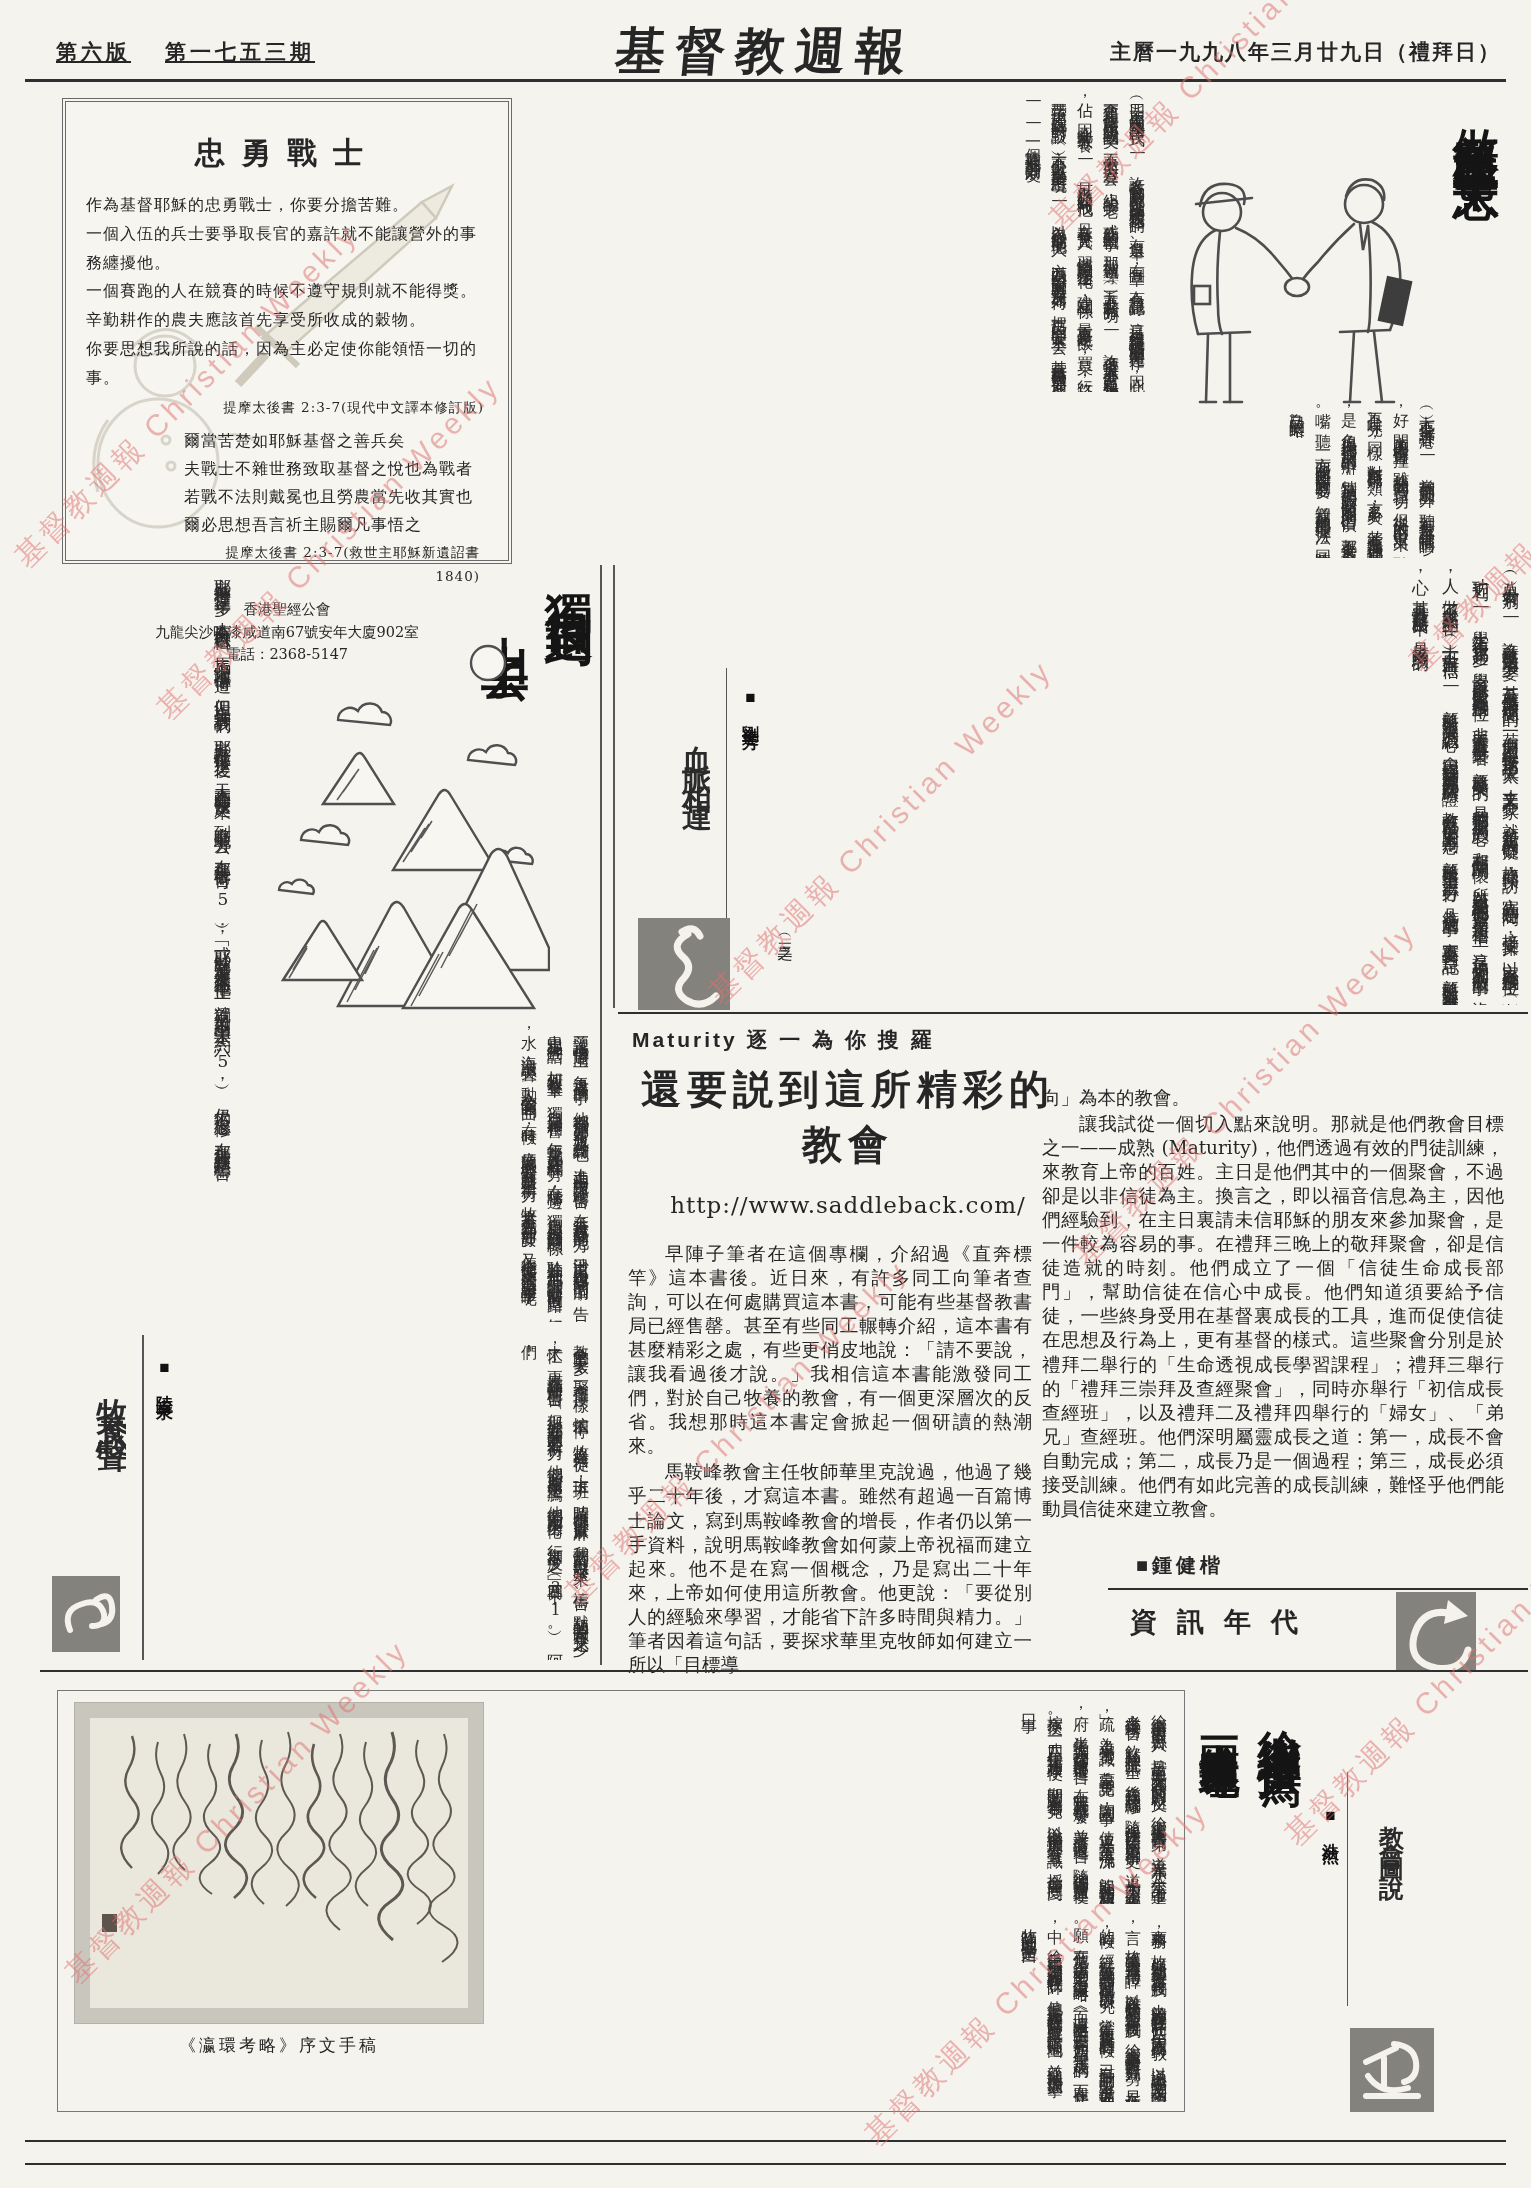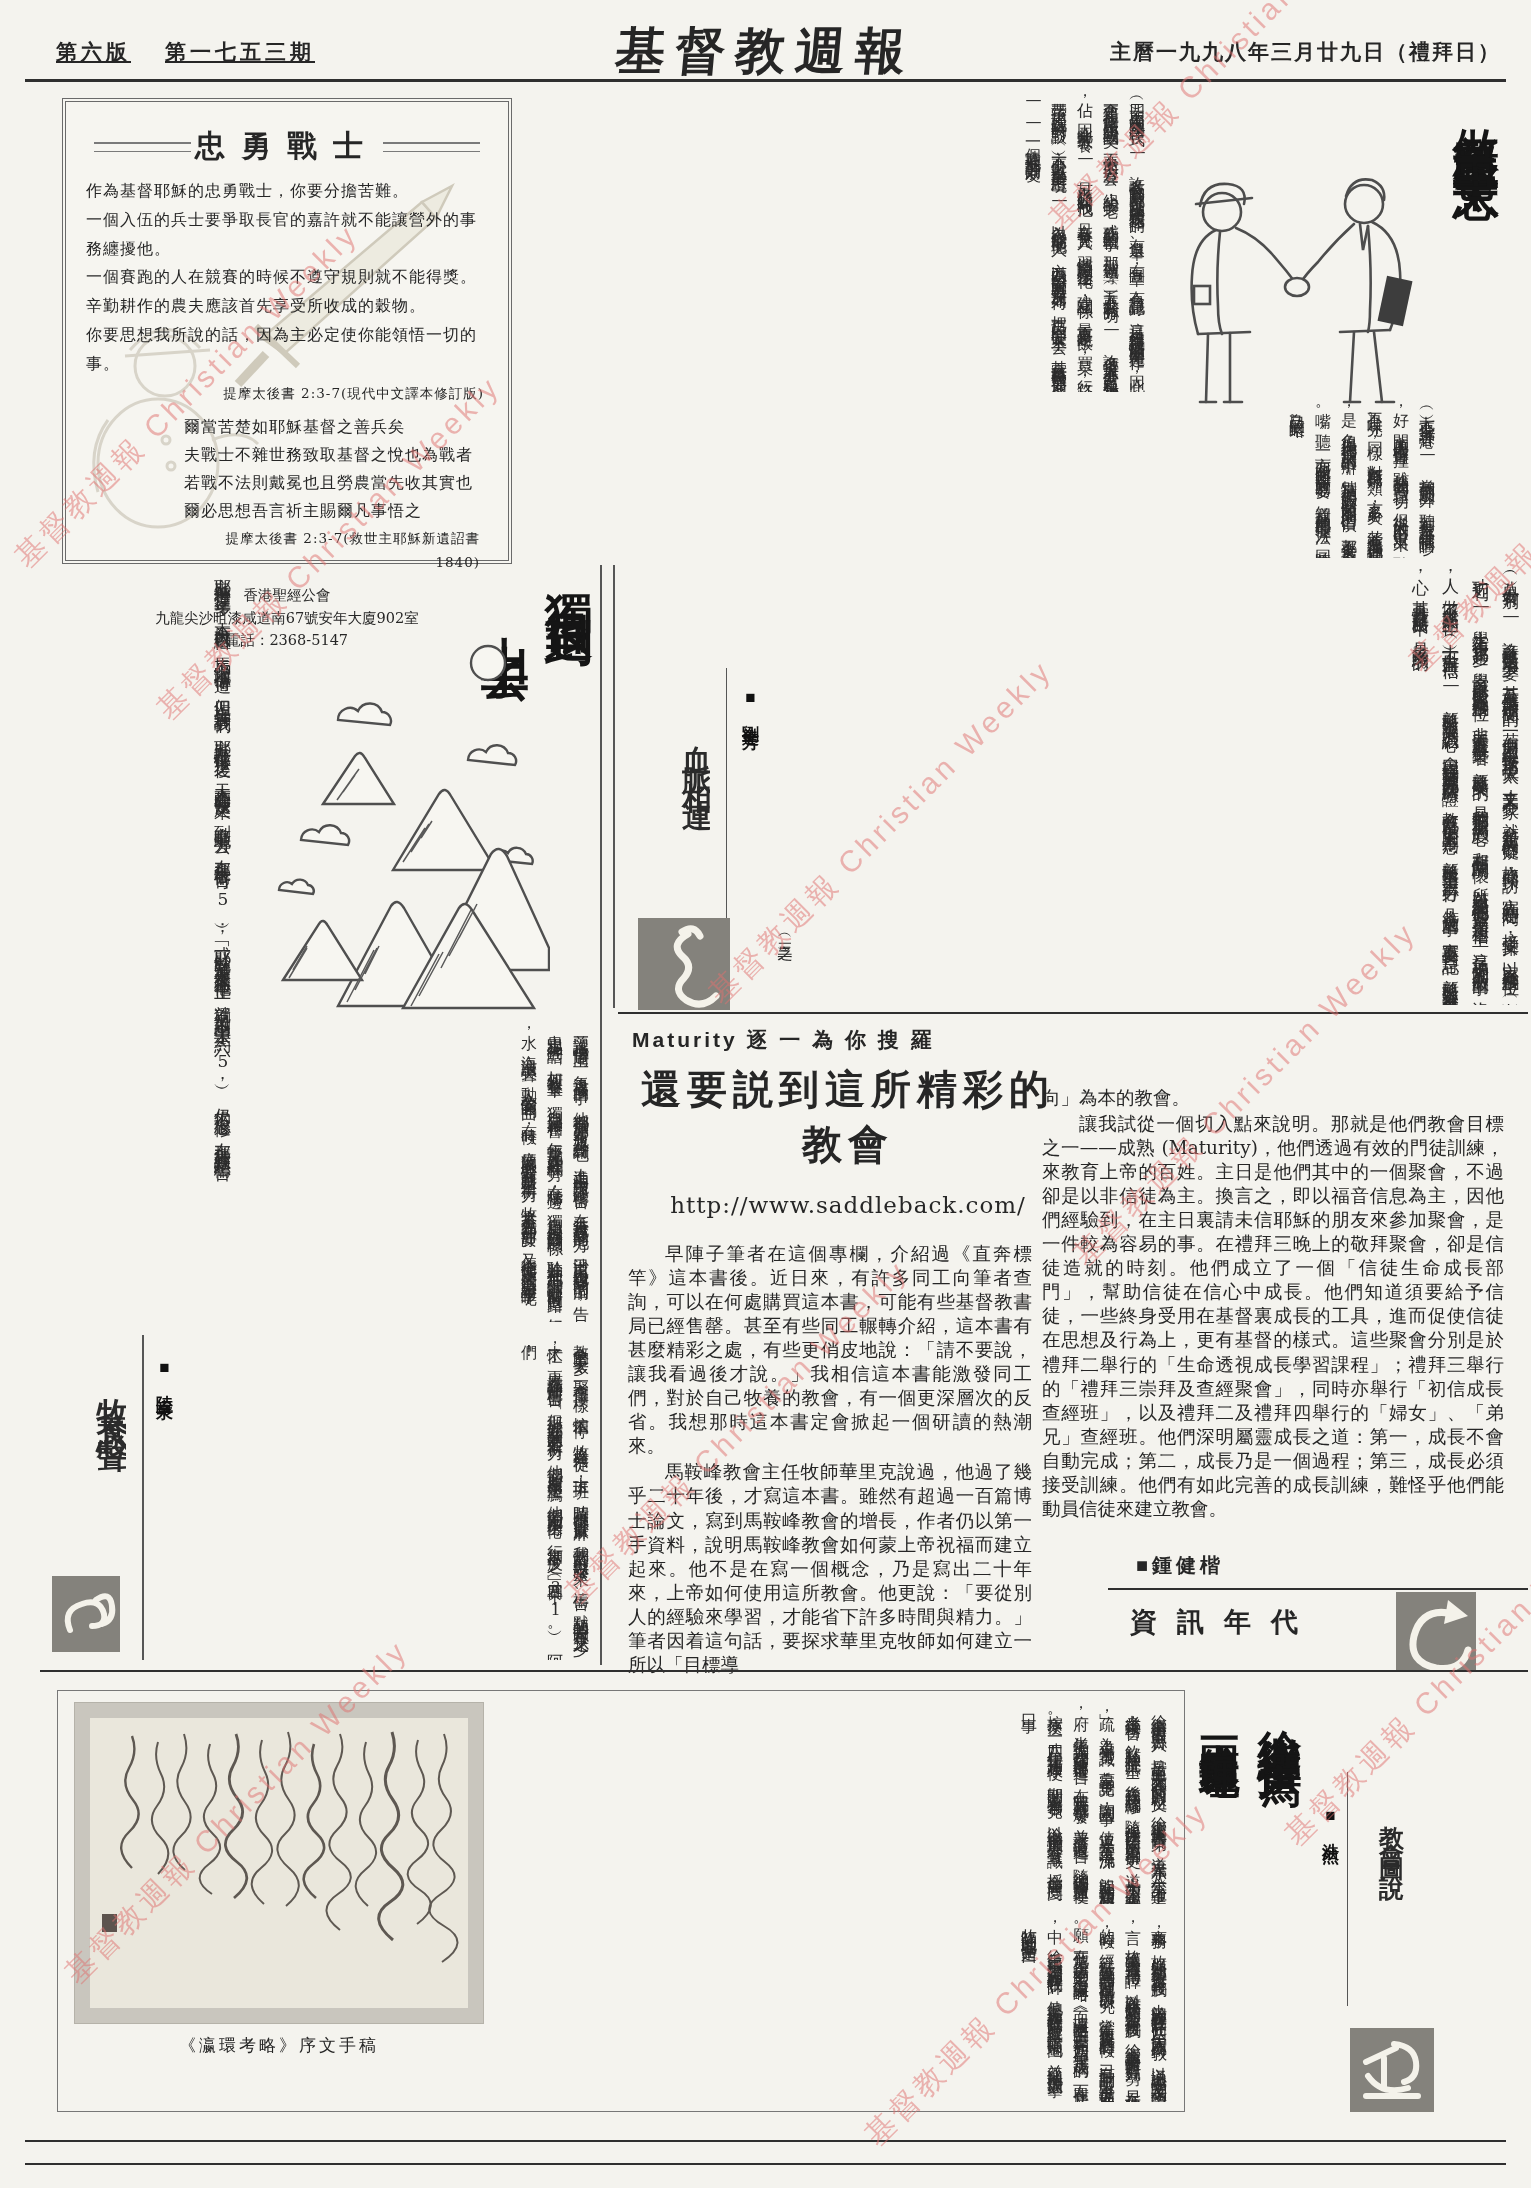--- a/index.html
+++ b/index.html
@@ -26,21 +26,21 @@
     writing-mode:vertical-rl; text-orientation:upright; overflow:hidden;
     font-family:"Liberation Sans",sans-serif; font-weight:900; color:#151515;
   }
   .vauthor{
     writing-mode:vertical-rl; text-orientation:upright; overflow:hidden;
     font:700 17px "Liberation Sans",sans-serif; letter-spacing:4px; color:#111;
   }
   
   .ad-box{left:62px; top:98px; width:442px; height:458px; border:4px double #6a6a6a; background:#f6f5f0;}
   .ad-inner{position:relative; z-index:1; padding:20px 20px 0 20px;}
-  .ad-title-row{display:flex; align-items:center; gap:4px; margin:4px 8px 10px 8px;}
+  .ad-title-row{display:flex; align-items:center; gap:4px; margin:4px 8px 10px 8px;flex-direction:column;}
   .ad-title-row .deco{flex:1; height:7px; border-top:2px solid #7a7a7a; border-bottom:1px solid #7a7a7a;}
   .ad-title{font:700 30px "DejaVu Serif",serif; letter-spacing:16px; white-space:nowrap;}
   .ad-lines p{margin:0; font-size:16px; line-height:1.8; letter-spacing:1px;}
   .ad-cite{margin:2px 4px 0 0 !important; text-align:right; font-size:13.5px !important;}
   .ad-classical{margin:8px 4px 0 auto; width:300px;}
   .ad-classical p{margin:0; font-size:16px; line-height:1.75; letter-spacing:1px;}
   .ad-org{margin-top:10px; text-align:center; font-size:14.5px; line-height:1.55;}
   .ad-art{position:absolute; z-index:0;}
   
   .kicker{font:700 21px "Liberation Sans",sans-serif; letter-spacing:3px;}

